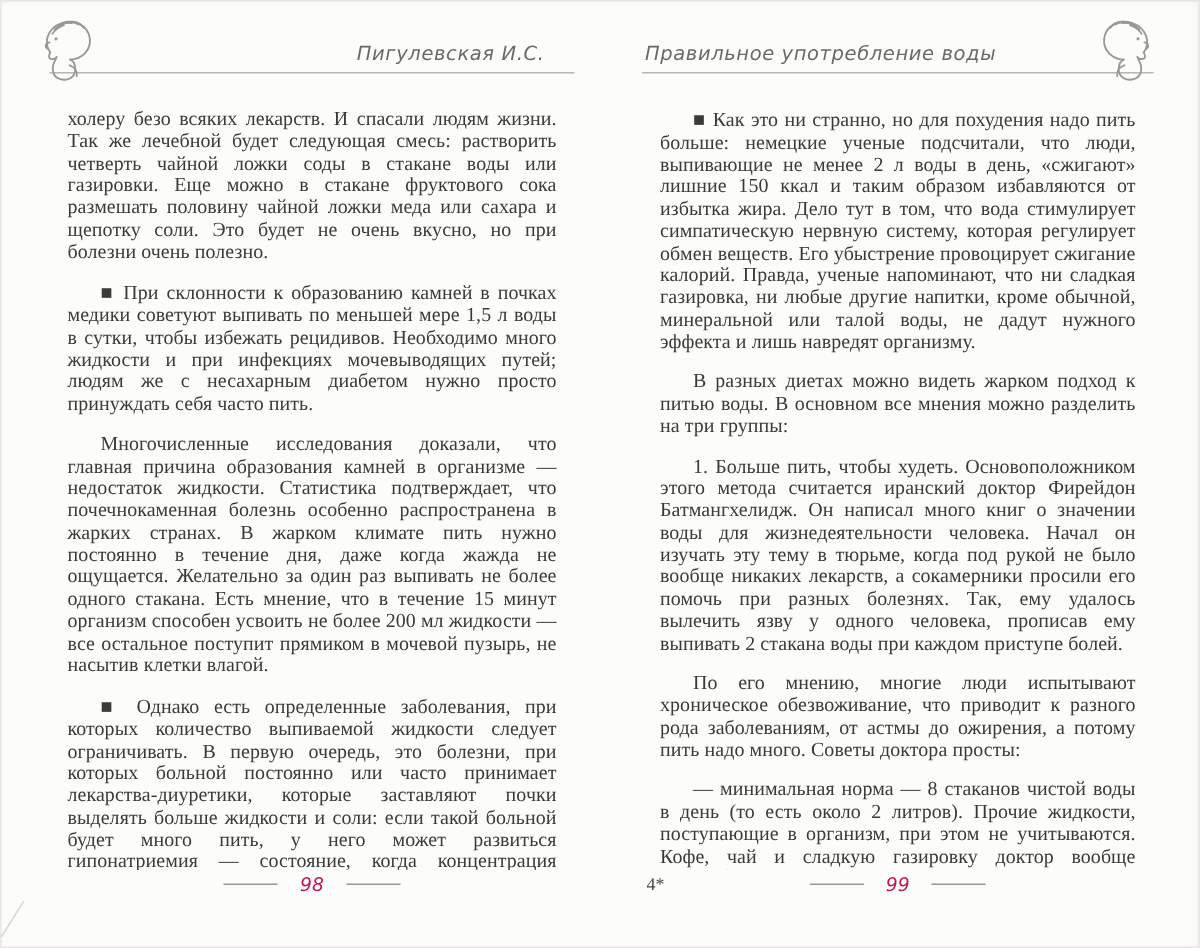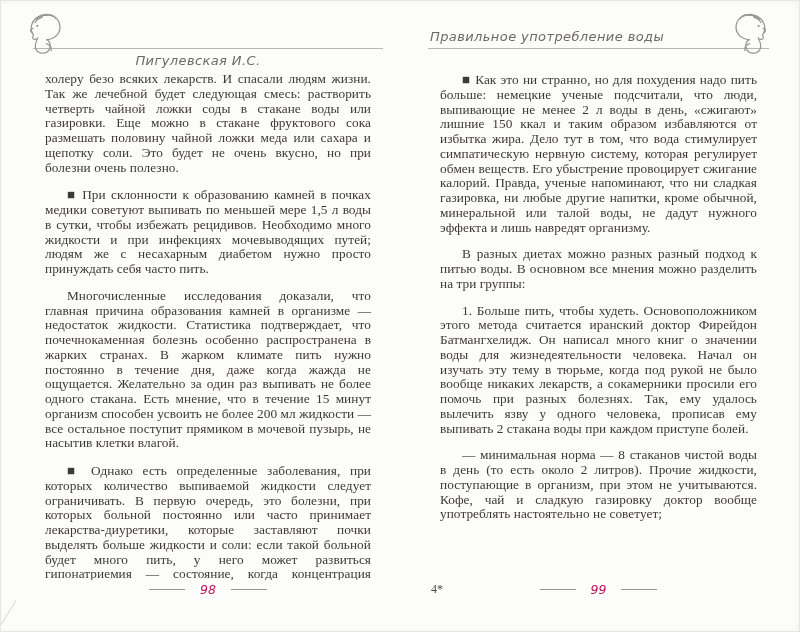--- a/index.html
+++ b/index.html
@@ -13,21 +13,21 @@
 
   .rule { position:absolute; top:48px; height:1px; background:#b9b6b1; }
   .rule-left  { left:33px;  width:350px; }
   .rule-right { left:428px; width:341px; }
 
   .running-header {
     position:absolute; top:29px;
     font-family:"DejaVu Sans", sans-serif; font-style:italic;
     font-size:13px; color:#6b6a66; letter-spacing:0.4px; white-space:nowrap;
   }
-  .rh-left  { left:33px; width:350px; text-align:center; padding-right:20px; box-sizing:border-box;margin-top:24px; }
+  .rh-left  { left:33px; width:350px; text-align:right; padding-right:20px; box-sizing:border-box; }
   .rh-right { left:430px; }
 
   .mascot { position:absolute; top:10px; width:42px; height:48px; }
   .mascot-left  { left:23px; }
   .mascot-right { left:731px; transform:scaleX(-1); }
 
   .page-body { position:absolute; top:60px; height:520px; overflow:hidden; }
   .body-left  { left:33px;  width:350px; }
   .body-right { left:428px; width:341px; }
   .page-body p {
@@ -95,22 +95,23 @@
 
   <div class="page-body body-left">
     <p class="first">холеру безо всяких лекарств. И спасали людям жизни. Так же лечебной будет следующая смесь: растворить четверть чайной ложки соды в стакане воды или газировки. Еще можно в стакане фруктового сока размешать половину чайной ложки меда или сахара и щепотку соли. Это будет не очень вкусно, но при болезни очень полезно.</p>
     <p class="gap">■ При склонности к образованию камней в почках медики советуют выпивать по меньшей мере 1,5 л воды в сутки, чтобы избежать рецидивов. Необходимо много жидкости и при инфекциях мочевыводящих путей; людям же с несахарным диабетом нужно просто принуждать себя часто пить.</p>
     <p>Многочисленные исследования доказали, что главная причина образования камней в организме — недостаток жидкости. Статистика подтверждает, что почечнокаменная болезнь особенно распространена в жарких странах. В жарком климате пить нужно постоянно в течение дня, даже когда жажда не ощущается. Желательно за один раз выпивать не более одного стакана. Есть мнение, что в течение 15 минут организм способен усвоить не более 200 мл жидкости — все остальное поступит прямиком в мочевой пузырь, не насытив клетки влагой.</p>
     <p class="gap">■ Однако есть определенные заболевания, при которых количество выпиваемой жидкости следует ограничивать. В первую очередь, это болезни, при которых больной постоянно или часто принимает лекарства-диуретики, которые заставляют почки выделять больше жидкости и соли: если такой больной будет много пить, у него может развиться гипонатриемия — состояние, когда концентрация натрия в крови понижена до опасного уровня. Также жидкость ограничивают при сердечной недостаточности, когда есть опасность развития отеков. Врач всегда предупреждает больного, если есть необходимость ограничить количество</p>
   </div>
 
   <div class="page-body body-right">
     <p class="gap">■ Как это ни странно, но для похудения надо пить больше: немецкие ученые подсчитали, что люди, выпивающие не менее 2 л воды в день, «сжигают» лишние 150 ккал и таким образом избавляются от избытка жира. Дело тут в том, что вода стимулирует симпатическую нервную систему, которая регулирует обмен веществ. Его убыстрение провоцирует сжигание калорий. Правда, ученые напоминают, что ни сладкая газировка, ни любые другие напитки, кроме обычной, минеральной или талой воды, не дадут нужного эффекта и лишь навредят организму.</p>
-    <p>В разных диетах можно разных разный подход к питью воды. В основном все мнения можно разделить на три группы:</p>
+    <p>В разных диетах можно видеть жарком подход к питью воды. В основном все мнения можно разделить на три группы:</p>
     <p>1. Больше пить, чтобы худеть. Основоположником этого метода считается иранский доктор Фирейдон Батмангхелидж. Он написал много книг о значении воды для жизнедеятельности человека. Начал он изучать эту тему в тюрьме, когда под рукой не было вообще никаких лекарств, а сокамерники просили его помочь при разных болезнях. Так, ему удалось вылечить язву у одного человека, прописав ему выпивать 2 стакана воды при каждом приступе болей.</p>
+    <p>По его мнению, многие люди испытывают хроническое обезвоживание, что приводит к разного рода заболеваниям, от астмы до ожирения, а потому пить надо много. Советы доктора просты:</p>
     <p>— минимальная норма — 8 стаканов чистой воды в день (то есть около 2 литров). Прочие жидкости, поступающие в организм, при этом не учитываются. Кофе, чай и сладкую газировку доктор вообще употреблять настоятельно не советует;</p>
   </div>
 
   <div class="folio folio-left">
     <span class="dash"></span>
     <span class="num">98</span>
     <span class="dash"></span>
   </div>
   <div class="folio folio-right">
     <span class="dash"></span>

